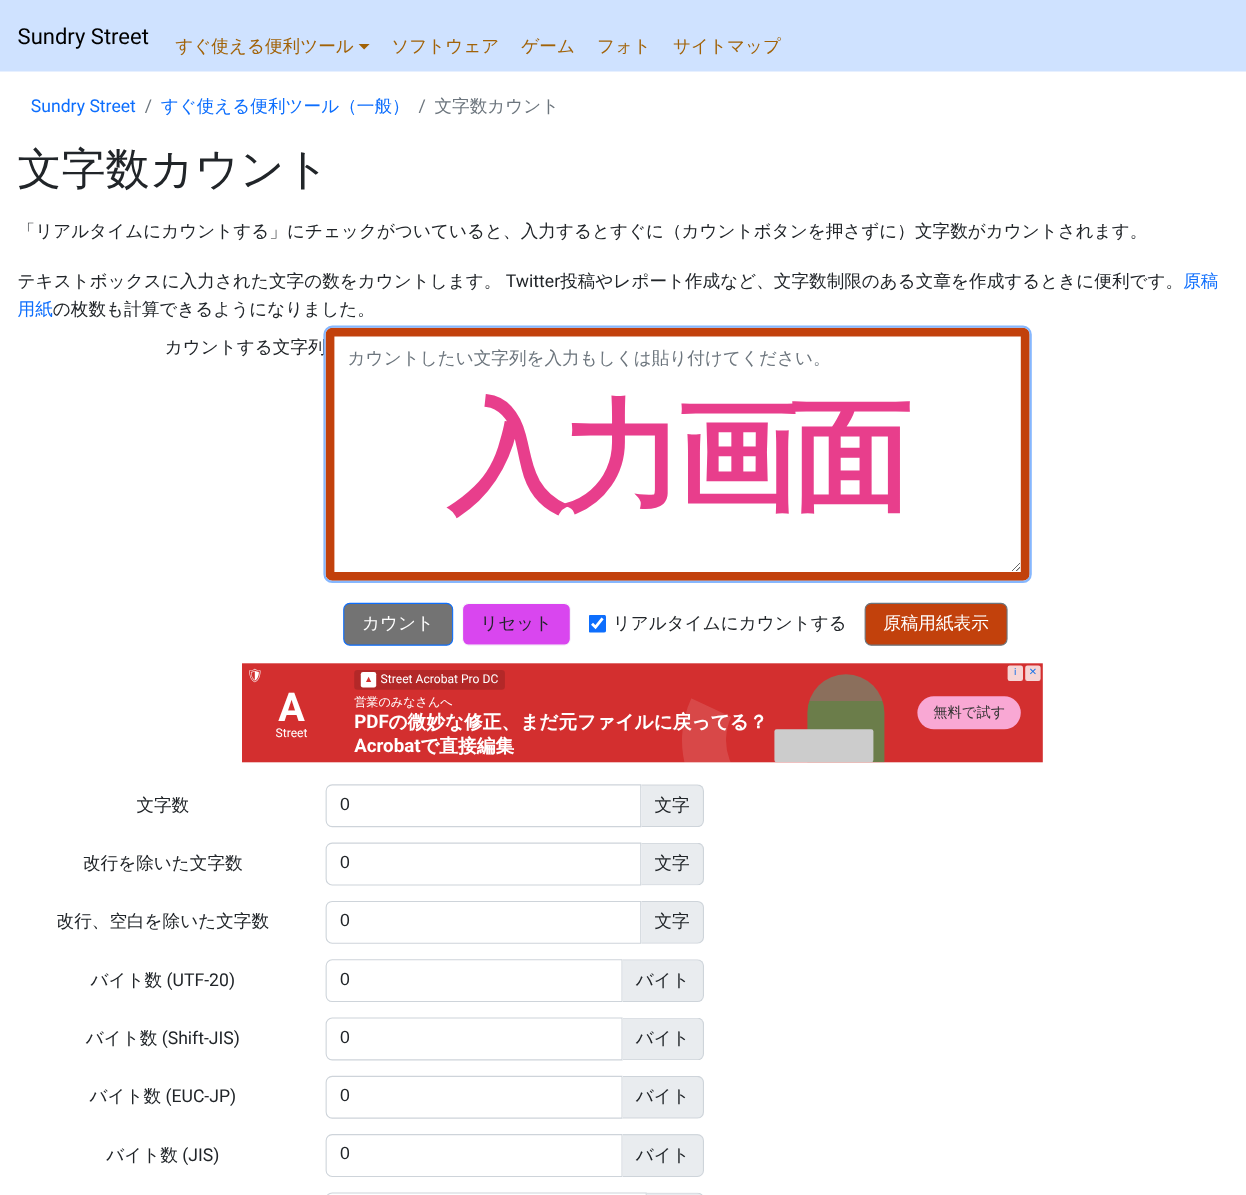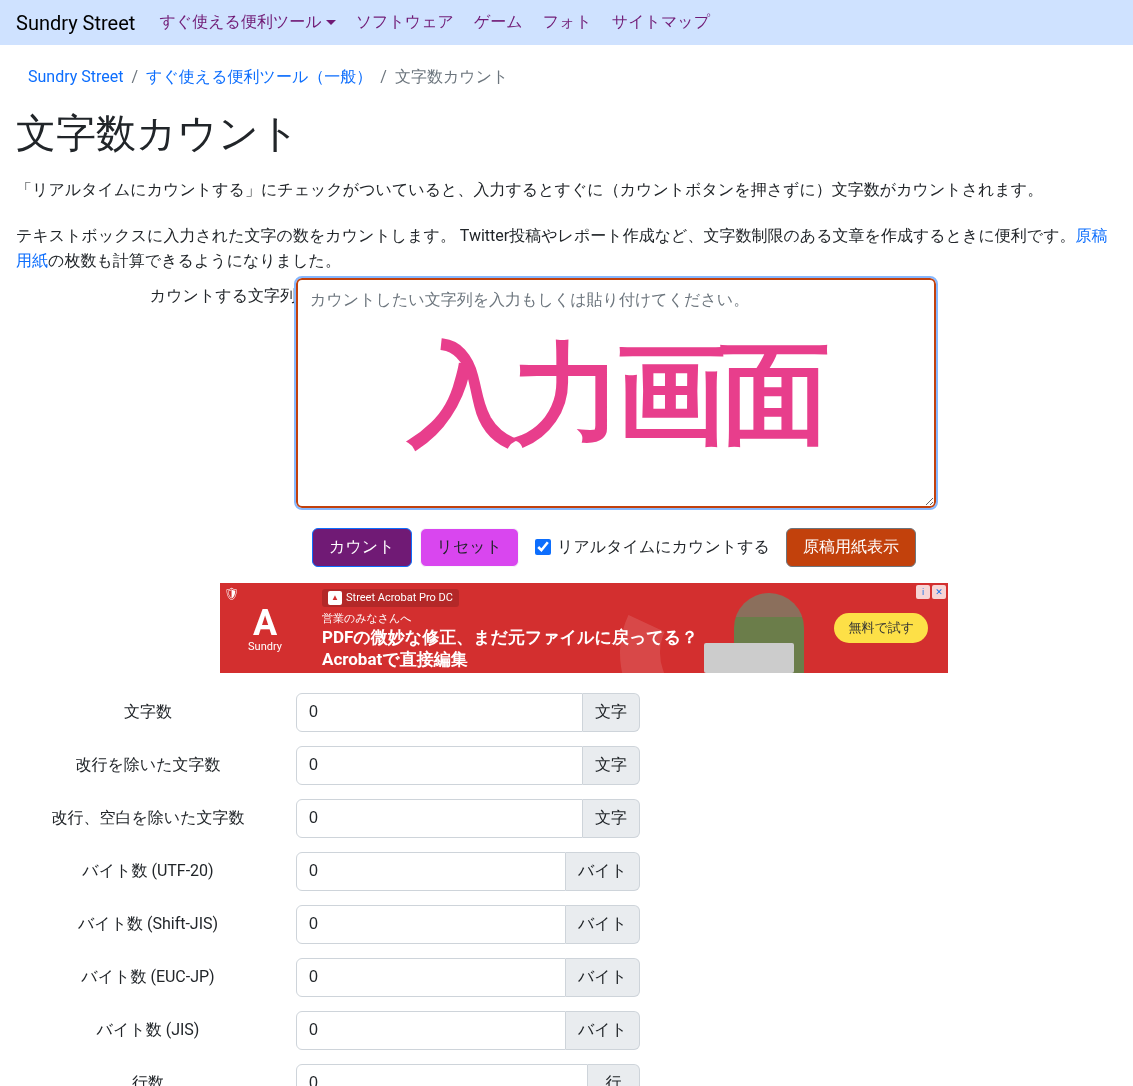--- a/index.html
+++ b/index.html
@@ -1,55 +1,55 @@
 <!DOCTYPE html>
 <html><head>
   <meta charset="utf-8">
   <style>
     * { box-sizing: border-box; margin: 0; padding: 0; }
     body { font-family: -apple-system, BlinkMacSystemFont, "Segoe UI", Roboto, "Helvetica Neue", Arial, sans-serif; font-size: 16px; color: #212529; background: #fff; }
     .navbar { background: #cfe2ff; padding: 8px 16px; display: flex; align-items: center; gap: 4px; }
     .navbar-brand { color: #000; font-size: 20px; font-weight: 400; text-decoration: none; margin-right: 12px; }
-    .nav-link { color: #701a75; font-size: 16px; padding: 4px 8px; text-decoration: none; cursor: pointer; }
+    .nav-link { color: #a16207; font-size: 16px; padding: 4px 8px; text-decoration: none; cursor: pointer; margin-top: 20px; }
     .dropdown-toggle::after { content: ""; display: inline-block; margin-left: 4px; vertical-align: 2px; border-top: 5px solid; border-right: 5px solid transparent; border-left: 5px solid transparent; }
     .container { padding: 16px; max-width: 1133px; }
     .breadcrumb { display: flex; gap: 8px; padding: 6px 12px; list-style: none; font-size: 16px; }
     .breadcrumb a { color: #0d6efd; text-decoration: none; }
     .breadcrumb-sep { color: #6c757d; }
     .breadcrumb-active { color: #6c757d; }
     h1 { font-size: 40px; font-weight: 500; margin: 12px 0 16px 0; }
     .desc { font-size: 16px; line-height: 1.6; margin-bottom: 4px; }
     .desc a { color: #0d6efd; text-decoration: none; }
     .form-row { display: flex; margin-bottom: 16px; align-items: flex-start; }
     .form-label { width: 280px; text-align: right; padding-right: 0; padding-top: 8px; font-size: 16px; }
     .form-control-wrap { flex: 1; max-width: 640px; }
     .textarea-wrap { position: relative; }
-    textarea.form-control { width: 100%; height: 230px; padding: 10px 12px; font-size: 16px; border: 2px solid #c2410c; border-radius: 6px; outline: 2px solid #86b7fe; outline-offset: 0; resize: both; font-family: inherit; color: #212529; }
+    textarea.form-control { width: 100%; height: 230px; padding: 10px 12px; font-size: 16px; border: 8px solid #c2410c; border-radius: 6px; outline: 2px solid #86b7fe; outline-offset: 0; resize: both; font-family: inherit; color: #212529; }
     textarea.form-control::placeholder { color: #6c757d; }
     .overlay-text { position: absolute; top: 50%; left: 50%; transform: translate(-50%, -50%); font-size: 110px; font-weight: 700; color: #e83e8c; text-shadow: 0 0 10px rgba(255,255,255,0.9), 0 0 4px rgba(255,255,255,1); pointer-events: none; letter-spacing: -6px; white-space: nowrap; }
     .button-row { display: flex; align-items: center; gap: 8px; margin-left: 296px; margin-bottom: 16px; }
     .btn { display: inline-block; padding: 8px 16px; font-size: 16px; border-radius: 6px; border: 1px solid transparent; cursor: pointer; text-align: center; }
-    .btn-primary { background: #701a75; color: #fff; border-color: #0d6efd; }
+    .btn-primary { background: #737373; color: #fff; border-color: #0d6efd; }
     .btn-light { background: #d946ef; color: #212529; border-color: #f8f9fa; }
     .btn-secondary { background: #c2410c; color: #fff; border-color: #6c757d; }
     .form-check { display: flex; align-items: center; gap: 6px; margin: 0 8px; }
     .form-check input { width: 16px; height: 16px; accent-color: #0d6efd; }
     .ad-banner { width: 728px; height: 90px; margin: 0 auto 20px 204px; background: #d32f2f; position: relative; display: flex; align-items: center; overflow: hidden; }
     .ad-left { width: 90px; height: 90px; display: flex; align-items: center; justify-content: center; flex-direction: column; }
     .ad-a { color: #fff; font-size: 36px; font-weight: 700; }
     .ad-adobe { color: #fff; font-size: 11px; margin-top: -4px; }
     .ad-content { flex: 1; padding: 8px 12px; color: #fff; }
     .ad-tag { display: inline-flex; align-items: center; gap: 4px; background: rgba(0,0,0,0.15); padding: 2px 6px; border-radius: 3px; font-size: 11px; margin-bottom: 4px; }
     .ad-pdf-icon { width: 14px; height: 14px; background: #fff; color: #d32f2f; display: inline-flex; align-items: center; justify-content: center; font-size: 8px; font-weight: bold; border-radius: 2px; }
     .ad-small { font-size: 11px; }
     .ad-bold { font-size: 17px; font-weight: 700; line-height: 1.3; }
     .ad-person { width: 110px; height: 90px; position: relative; }
     .ad-person-fig { position: absolute; bottom: 0; left: 10px; width: 70px; height: 80px; background: linear-gradient(#8b6f5c 0%, #8b6f5c 30%, #6b7d4a 30%, #6b7d4a 100%); border-radius: 35px 35px 0 0; }
     .ad-laptop { position: absolute; bottom: 0; left: -20px; width: 90px; height: 30px; background: #ccc; border-radius: 2px; }
-    .ad-btn { background: #fde047; color: #333; padding: 6px 14px; border-radius: 20px; font-size: 13px; margin-right: 20px; white-space: nowrap; }
+    .ad-btn { background: #f9a8d4; color: #333; padding: 6px 14px; border-radius: 20px; font-size: 13px; margin-right: 20px; white-space: nowrap; }
     .ad-corner { position: absolute; top: 2px; right: 2px; display: flex; gap: 2px; }
     .ad-corner span { width: 14px; height: 14px; background: rgba(255,255,255,0.8); color: #1a73e8; font-size: 9px; display: inline-flex; align-items: center; justify-content: center; border-radius: 2px; }
     .ad-shield { position: absolute; top: 4px; left: 4px; width: 16px; height: 16px; color: #fff; font-size: 12px; }
     .ad-swoosh { position: absolute; top: -20px; left: 55%; width: 180px; height: 180px; border: 40px solid rgba(255,255,255,0.12); border-radius: 50%; border-top-color: transparent; border-right-color: transparent; transform: rotate(-20deg); }
     .result-row { display: flex; align-items: center; margin-bottom: 14px; }
     .result-label { width: 280px; text-align: center; padding-right: 16px; font-size: 16px; }
     .input-group { display: flex; width: 344px; }
     .input-group input { flex: 1; padding: 8px 12px; font-size: 16px; border: 1px solid #ced4da; border-radius: 6px 0 0 6px; background: #fff; color: #212529; }
     .input-group-text { padding: 8px 12px; font-size: 16px; background: #e9ecef; border: 1px solid #ced4da; border-left: none; border-radius: 0 6px 6px 0; color: #212529; min-width: 52px; text-align: center; }
   </style>
@@ -97,21 +97,21 @@
       <span>リアルタイムにカウントする</span>
     </label>
     <button class="btn btn-secondary">原稿用紙表示</button>
   </div>
 
   <div class="ad-banner">
     <span class="ad-shield">🛡</span>
     <div class="ad-swoosh"></div>
     <div class="ad-left">
       <div class="ad-a">A</div>
-      <div class="ad-adobe">Sundry</div>
+      <div class="ad-adobe">Street</div>
     </div>
     <div class="ad-content">
       <div class="ad-tag">
           <span class="ad-pdf-icon">▲</span>
           <span>Street Acrobat Pro DC</span>
         </div>
       <div class="ad-small">営業のみなさんへ</div>
       <div class="ad-bold">PDFの微妙な修正、まだ元ファイルに戻ってる？</div>
       <div class="ad-bold">Acrobatで直接編集</div>
     </div>

